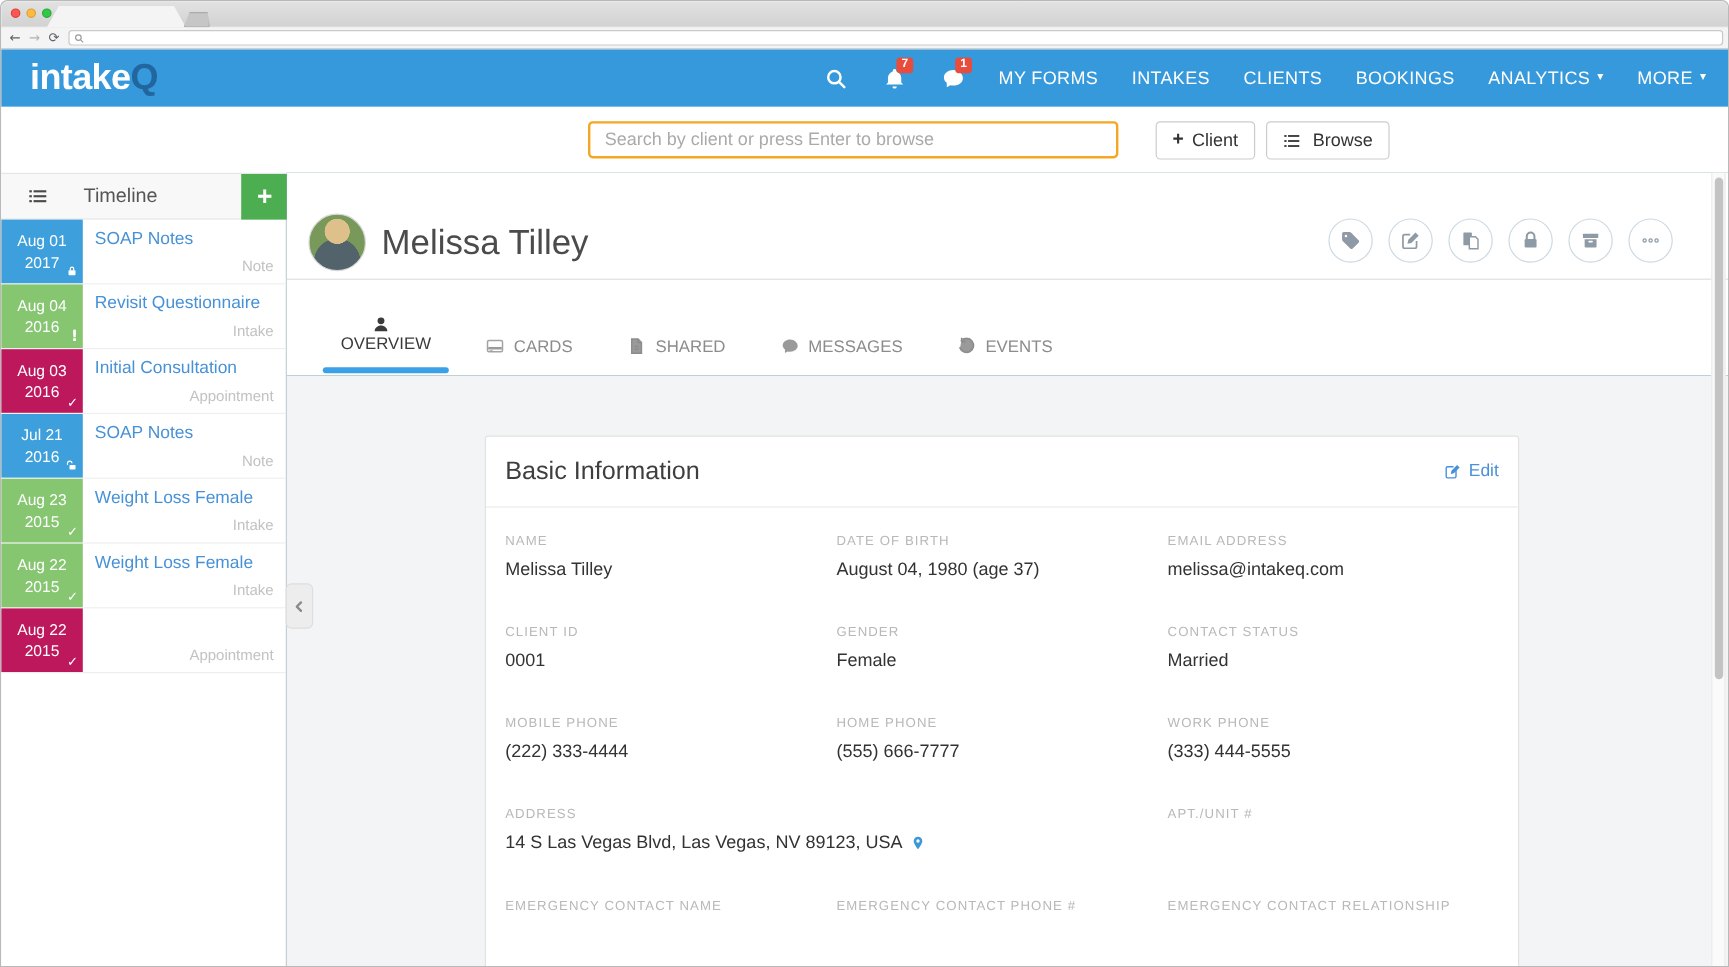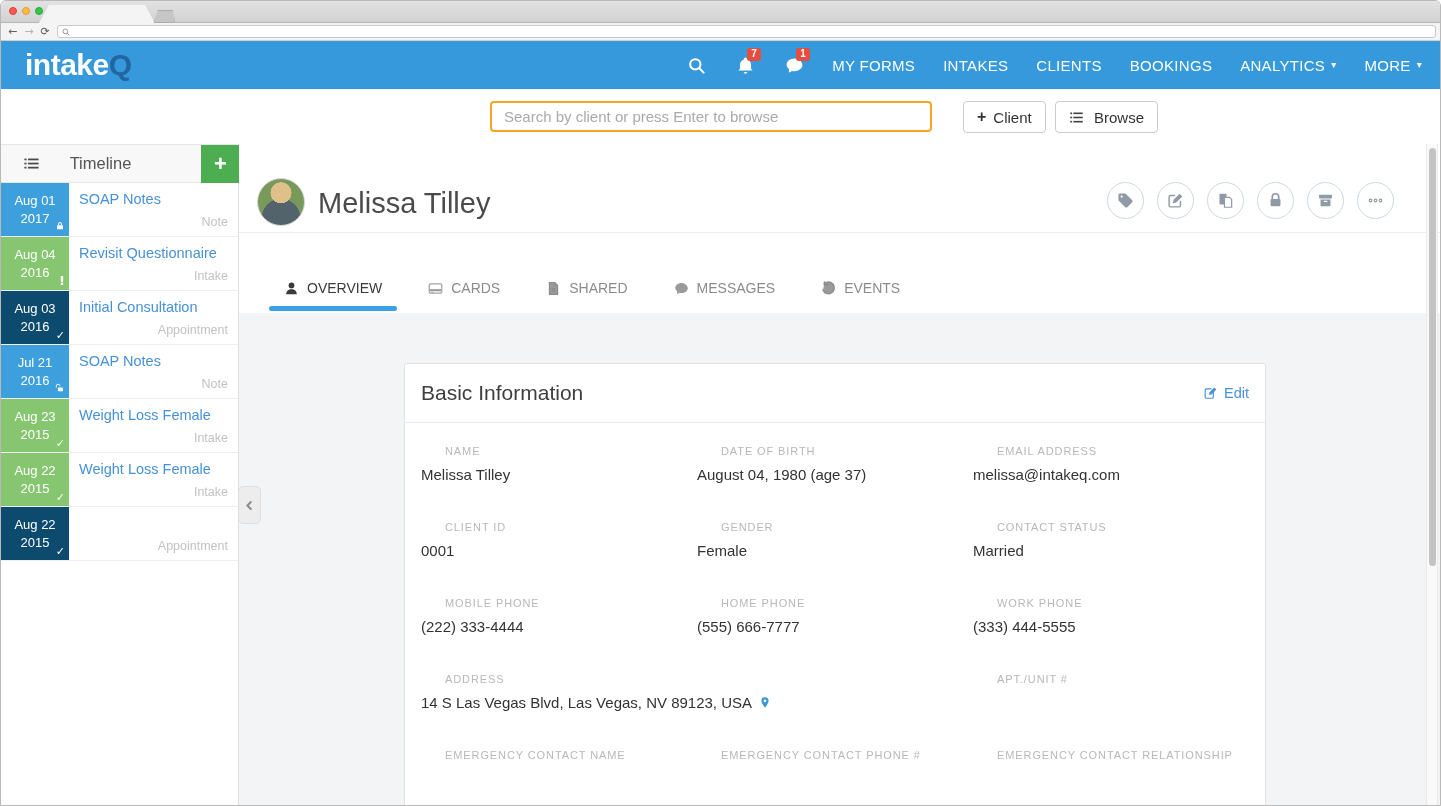--- a/index.html
+++ b/index.html
@@ -61,21 +61,21 @@
   .tl-head { height:39px; background:#f8f8f8; border-top:1px solid #e6e6e6; border-bottom:1px solid #e6e6e6;
              display:flex; align-items:center; position:relative; }
   .tl-menu { margin-left:22px; display:flex; cursor:pointer; }
   .tl-menu svg { width:17px; height:17px; fill:#4a4a4a; }
   .tl-title { position:absolute; left:0; right:38px; text-align:center; font-size:16.5px; color:#555; }
   .tl-add { position:absolute; right:-2px; top:0; width:39px; height:38px; background:#4cae50; color:#fff;
             border:none; font-size:22px; font-weight:bold; cursor:pointer; line-height:1; }
   .tl-item { display:flex; height:54px; border-bottom:1px solid #efefef; cursor:pointer; }
   .tl-date { width:68px; height:53px; color:#fff; font-size:13px; text-align:center; padding-top:9px;
              line-height:1.35; position:relative; flex:none; }
-  .tl-blue{ background:#3da0dc; } .tl-green{ background:#86c671; } .tl-purple{ background:#0c4a6e; }
+  .tl-blue{ background:#3da0dc; } .tl-green{ background:#86c671; } .tl-purple{ background:#be185d; }
   .tl-status { position:absolute; right:4px; bottom:3px; font-size:11px; font-weight:bold; line-height:1;
                font-family:"DejaVu Sans",sans-serif; }
   .tl-status svg { width:10px; height:10px; }
   .tl-body { position:relative; flex:1; }
   .tl-item-title { position:absolute; top:8px; left:10px; font-size:14.5px; color:#4791d6; }
   .tl-item-type { position:absolute; bottom:7px; right:10px; font-size:12.5px; color:#c2c2c2; }
 
   
   .main { flex:1; position:relative; background:#0c4a6e; }
   .profile-top { height:89px; background:#fff; border-bottom:1px solid #ececec; display:flex;
@@ -88,36 +88,36 @@
             border:1px solid #d8d8d8; }
   .p-name { margin-left:13px; margin-bottom:8px; font-size:29px; color:#4b4b4b; }
   .actions { margin-left:auto; display:flex; gap:13px; margin-bottom:9px; }
   .act { width:37px; height:37px; border-radius:50%; border:1px solid #ccd9e1; background:#fff;
          color:#8e9aa6; display:flex; align-items:center; justify-content:center; cursor:pointer; }
   .act svg { width:17px; height:17px; }
   .tabs-row { height:80px; background:#fff; display:flex; align-items:center; padding:30px 0 0 30px; }
   .tab { position:relative; height:50px; display:flex; align-items:center; padding:0 15px; margin-right:16px;
          font-size:14px; color:#8c8c8c; cursor:pointer; white-space:nowrap; }
   .tab svg { width:15px; height:15px; margin-right:8px; fill:#9a9a9a; }
-  .tab.active { color:#3a3a3a; }
+  .tab.active { color:#3a3a3a;flex-direction:column; }
   .tab.active svg { fill:#3a3a3a; }
   .tab.active::after { content:""; position:absolute; left:0; right:0; bottom:2px; height:5px;
                        border-radius:3px; background:#3ba1e6; }
   .content { height:494px; background:#f3f4f5; overflow:hidden; }
   .card { width:862px; margin:50px 0 0 165px; background:#fff; border:1px solid #e2e2e2;
           border-radius:3px; min-height:520px; }
   .card-head { display:flex; align-items:center; padding:17px 16px; border-bottom:1px solid #ebebeb; }
   .card-title { font-size:21px; color:#3e3e3e; }
   .edit-link { margin-left:auto; display:flex; align-items:center; gap:6px; color:#4a90d8;
                font-size:14.5px; text-decoration:none; cursor:pointer; }
   .edit-link svg { width:14px; height:14px; fill:#4a90d8; }
   .card-body { padding:22px 16px 30px; display:grid; grid-template-columns:1fr 1fr 1fr; row-gap:28px; }
   .cell { min-height:48px; }
   .cell.span2 { grid-column:span 2; }
-  .f-label { font-size:11px; color:#b8b8b8; letter-spacing:0.9px; margin-bottom:8px;margin-left:24px; }
+  .f-label { font-size:11px; color:#b8b8b8; letter-spacing:0.9px; margin-bottom:8px; }
   .f-value { font-size:15px; color:#333; display:flex; align-items:center; gap:7px; min-height:18px; }
   .f-value svg { width:12px; height:15px; flex:none; }
 
   .collapse-handle { position:absolute; left:-1px; top:342px; width:23px; height:38px; background:#ededed;
                      border:1px solid #dedede; border-radius:5px; display:flex; align-items:center;
                      justify-content:center; cursor:pointer; z-index:5; }
   .collapse-handle svg { width:13px; height:13px; stroke:#8a8a8a; }
 
   .scroll-track { position:absolute; right:2px; top:0; bottom:0; width:12px; background:#fafafa;
                   border-left:1px solid #eaeaea; border-right:1px solid #eaeaea; z-index:6; }

